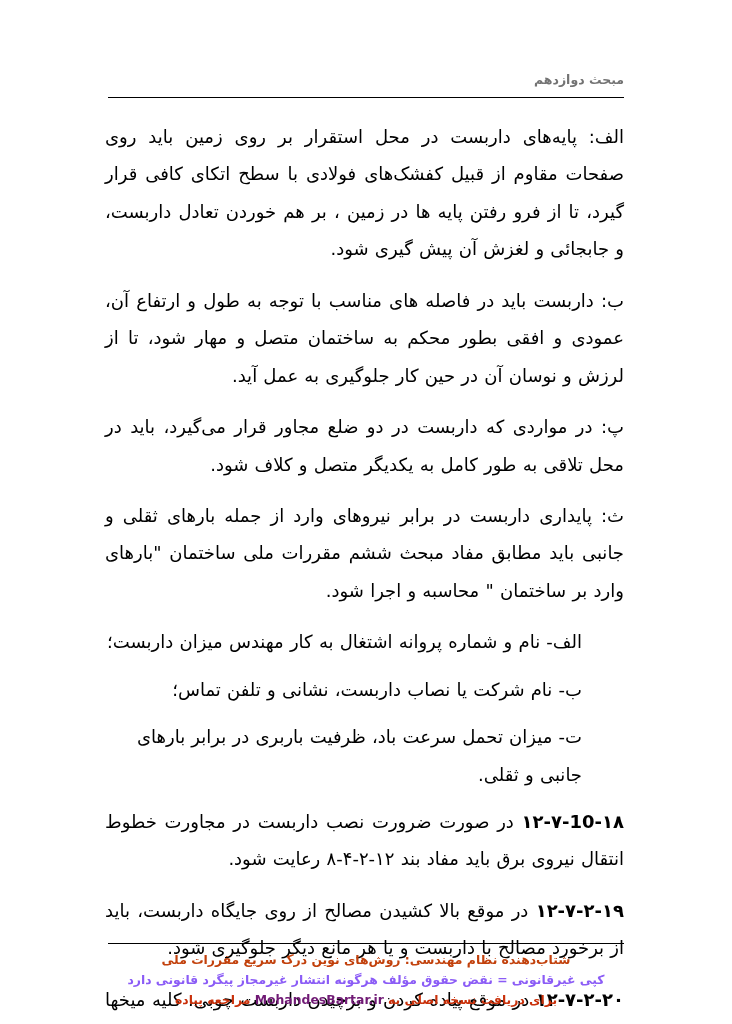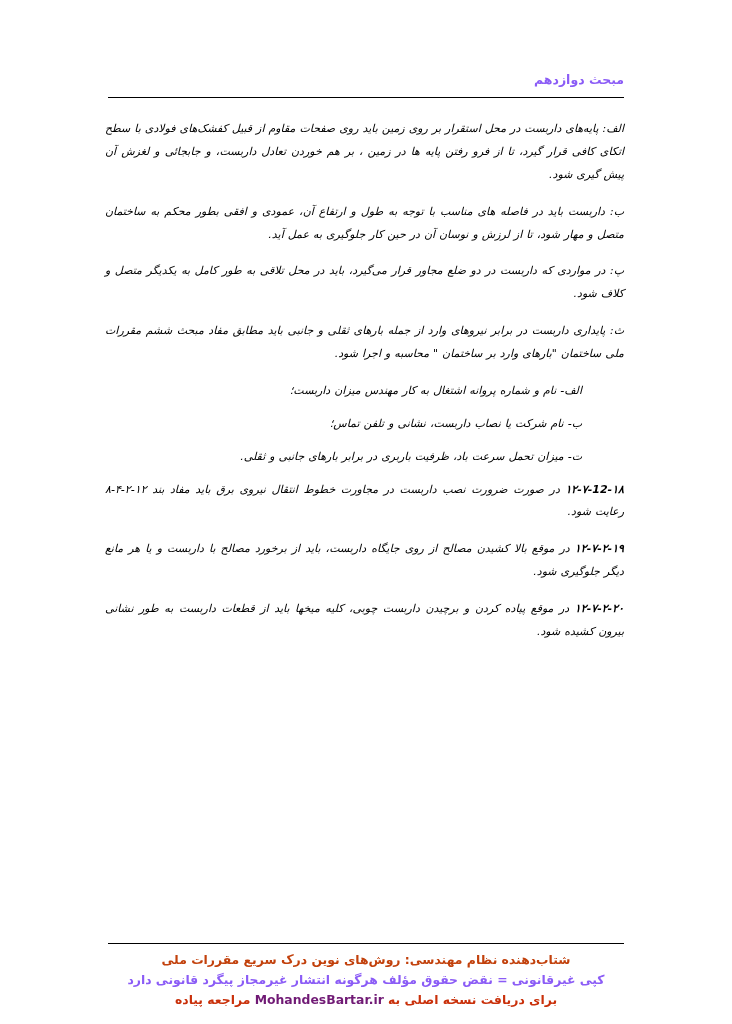--- a/index.html
+++ b/index.html
@@ -21,47 +21,46 @@
     padding: 0;
   }
   .header {
     position: absolute;
     top: 72px;
     right: 108px;
     left: 108px;
     text-align: right;
     font-size: 12.5px;
     font-weight: bold;
-    color: #8b5cf6;
+    color: #737373;
     letter-spacing: 0;
   }
   .header-rule {
     position: absolute;
     top: 97px;
     right: 108px;
     left: 108px;
     border-bottom: 1px solid #000000;
     height: 0;
   }
   .content {
     position: absolute;
     top: 118px;
     right: 108px;
     left: 105px;
     text-align: justify;
     text-align-last: right;
   }
   .para {
-    font-size: 11px;
+    font-size: 18px;
     line-height: 2.08;
     margin: 0 0 14px 0;
     text-align: justify;
     text-align-last: right;
     word-spacing: 0.5px;
-    font-style: italic;
   }
   .para b, .lead {
     font-weight: bold;
   }
   .indent {
     margin-right: 42px;
     margin-bottom: 10px;
     text-align: right;
     text-align-last: right;
   }
@@ -106,21 +105,21 @@
     <p class="para">ب: داربست باید در فاصله های مناسب با توجه به طول و ارتفاع آن، عمودی و افقی بطور محکم به ساختمان متصل و مهار شود، تا از لرزش و نوسان آن در حین کار جلوگیری به عمل آید.</p>
     <p class="para">پ: در مواردی که داربست در دو ضلع مجاور قرار می‌گیرد، باید در محل تلاقی به طور کامل به یکدیگر متصل و کلاف شود.</p>
     <p class="para">ث: پایداری داربست در برابر نیروهای وارد از جمله بارهای ثقلی و جانبی باید مطابق مفاد مبحث ششم مقررات ملی ساختمان "بارهای وارد بر ساختمان " محاسبه و اجرا شود.</p>
 
 
     <p class="para indent">الف- نام و شماره پروانه اشتغال به کار مهندس میزان داربست؛</p>
     <p class="para indent">ب- نام شرکت یا نصاب داربست، نشانی و تلفن تماس؛</p>
     <p class="para indent">ت- میزان تحمل سرعت باد، ظرفیت باربری در برابر بارهای جانبی و ثقلی.</p>
 
     <p class="para">
-      <b>۱۲-۷-12-۱۸</b><span>&nbsp;</span><span>در صورت ضرورت نصب داربست در مجاورت خطوط انتقال نیروی برق باید مفاد بند ۱۲-۲-۴-۸ رعایت شود.</span>
+      <b>۱۲-۷-10-۱۸</b><span>&nbsp;</span><span>در صورت ضرورت نصب داربست در مجاورت خطوط انتقال نیروی برق باید مفاد بند ۱۲-۲-۴-۸ رعایت شود.</span>
     </p>
 
     <p class="para">
       <b>۱۲-۷-۲-۱۹</b><span>&nbsp;</span><span>در موقع بالا کشیدن مصالح از روی جایگاه داربست، باید از برخورد مصالح با داربست و یا هر مانع دیگر جلوگیری شود.</span>
     </p>
 
     <p class="para">
       <b>۱۲-۷-۲-۲۰</b><span>&nbsp;</span><span>در موقع پیاده کردن و برچیدن داربست چوبی، کلیه میخها باید از قطعات داربست به طور نشانی بیرون کشیده شود.</span>
     </p>
 

